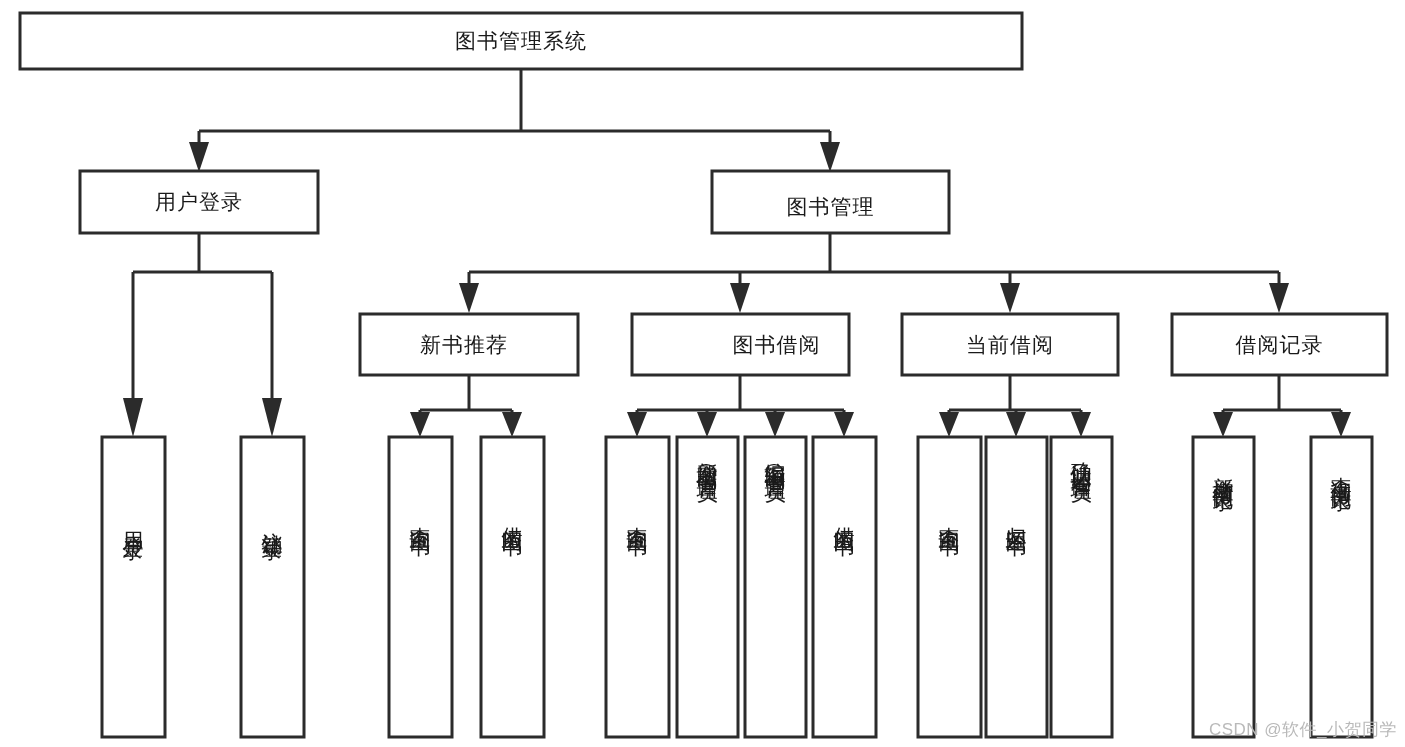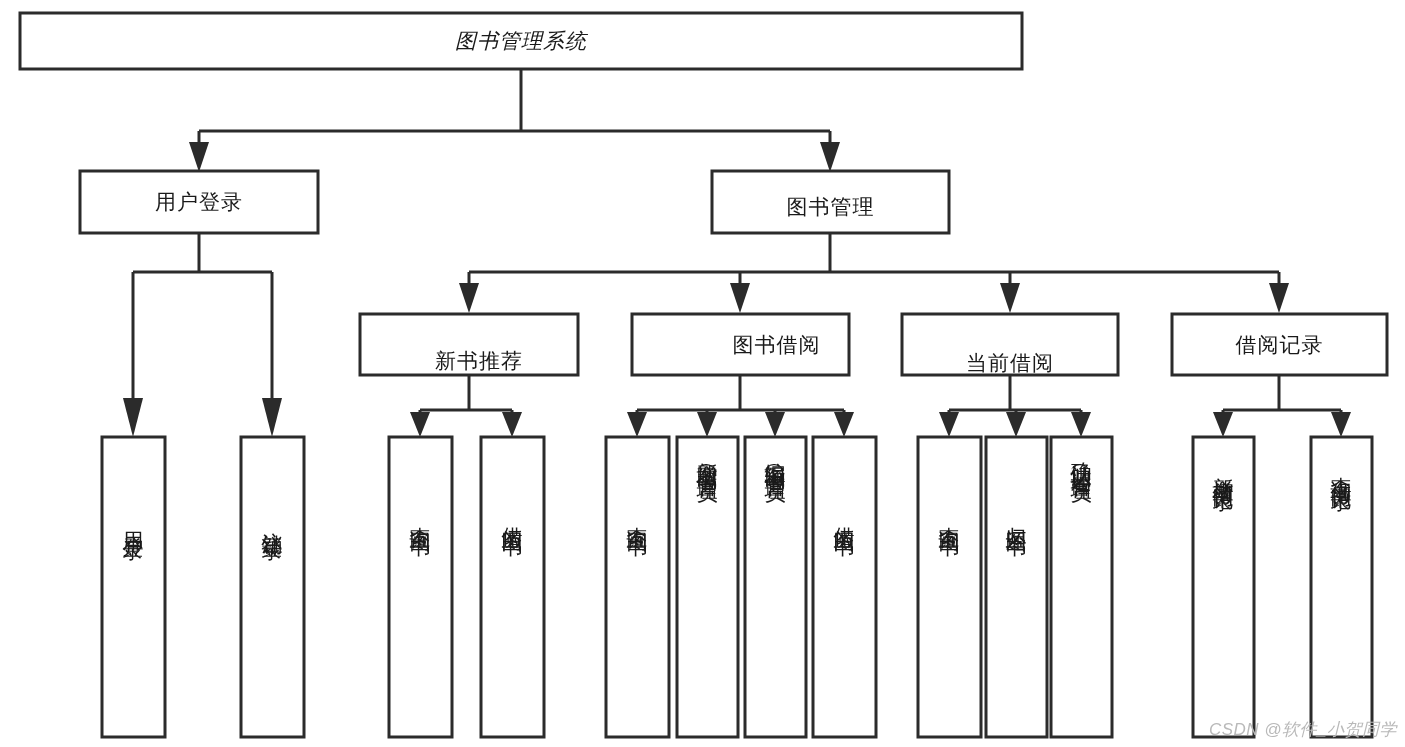--- a/index.html
+++ b/index.html
@@ -74,21 +74,20 @@
   }
   #watermark {
     position: absolute;
     right: 8px;
     bottom: 6px;
     font-family: "Liberation Sans", "DejaVu Sans", sans-serif;
     font-size: 17px;
     color: #b9b9b9;
     letter-spacing: 0.5px;
     white-space: nowrap;
-    font-style: italic;
   }
 </style>
 </head>
 <body>
 
 <div id="diagram-root">
 
   <svg class="diagram" viewBox="0 0 1405 747" xmlns="http://www.w3.org/2000/svg">
 
     <g>
@@ -189,38 +188,38 @@
     <rect class="node-box" x="813" y="437" width="63" height="300"></rect>
 
     <rect class="node-box" x="918" y="437" width="63" height="300"></rect>
     <rect class="node-box" x="986" y="437" width="61" height="300"></rect>
     <rect class="node-box" x="1051" y="437" width="61" height="300"></rect>
 
     <rect class="node-box" x="1193" y="437" width="61" height="300"></rect>
     <rect class="node-box" x="1311" y="437" width="61" height="300"></rect>
   </svg>
 
-  <div class="hlabel-wrap" style="left:20px; top:13px; width:1002px; height:56px;font-style:italic;">
+  <div class="hlabel-wrap" style="left:20px; top:13px; width:1002px; height:56px;">
     <span class="hlabel-text">图书管理系统</span>
   </div>
 
   <div class="hlabel-wrap" style="left:80px; top:171px; width:238px; height:62px;">
     <span class="hlabel-text">用户登录</span>
   </div>
   <div class="hlabel-wrap" style="left:712px; top:171px; width:237px; height:72px;">
     <span class="hlabel-text">图书管理</span>
   </div>
 
-  <div class="hlabel-wrap" style="left:375px; top:314px; width:208px; height:61px;align-items:flex-end;">
+  <div class="hlabel-wrap" style="left:360px; top:314px; width:208px; height:61px;">
     <span class="hlabel-text">新书推荐</span>
   </div>
   <div class="hlabel-wrap" style="left:632px; top:314px; width:217px; height:61px;margin-left:36px;">
     <span class="hlabel-text">图书借阅</span>
   </div>
-  <div class="hlabel-wrap" style="left:902px; top:332px; width:216px; height:61px;">
+  <div class="hlabel-wrap" style="left:902px; top:314px; width:216px; height:61px;">
     <span class="hlabel-text">当前借阅</span>
   </div>
   <div class="hlabel-wrap" style="left:1172px; top:314px; width:215px; height:61px;text-align:right;">
     <span class="hlabel-text">借阅记录</span>
   </div>
 
   <div class="vlabel-wrap" style="left:102px; top:515px; width:63px; height:222px;">
     <span class="vlabel-text">用户登录</span>
   </div>
   <div class="vlabel-wrap" style="left:241px; top:515px; width:63px; height:222px;">

